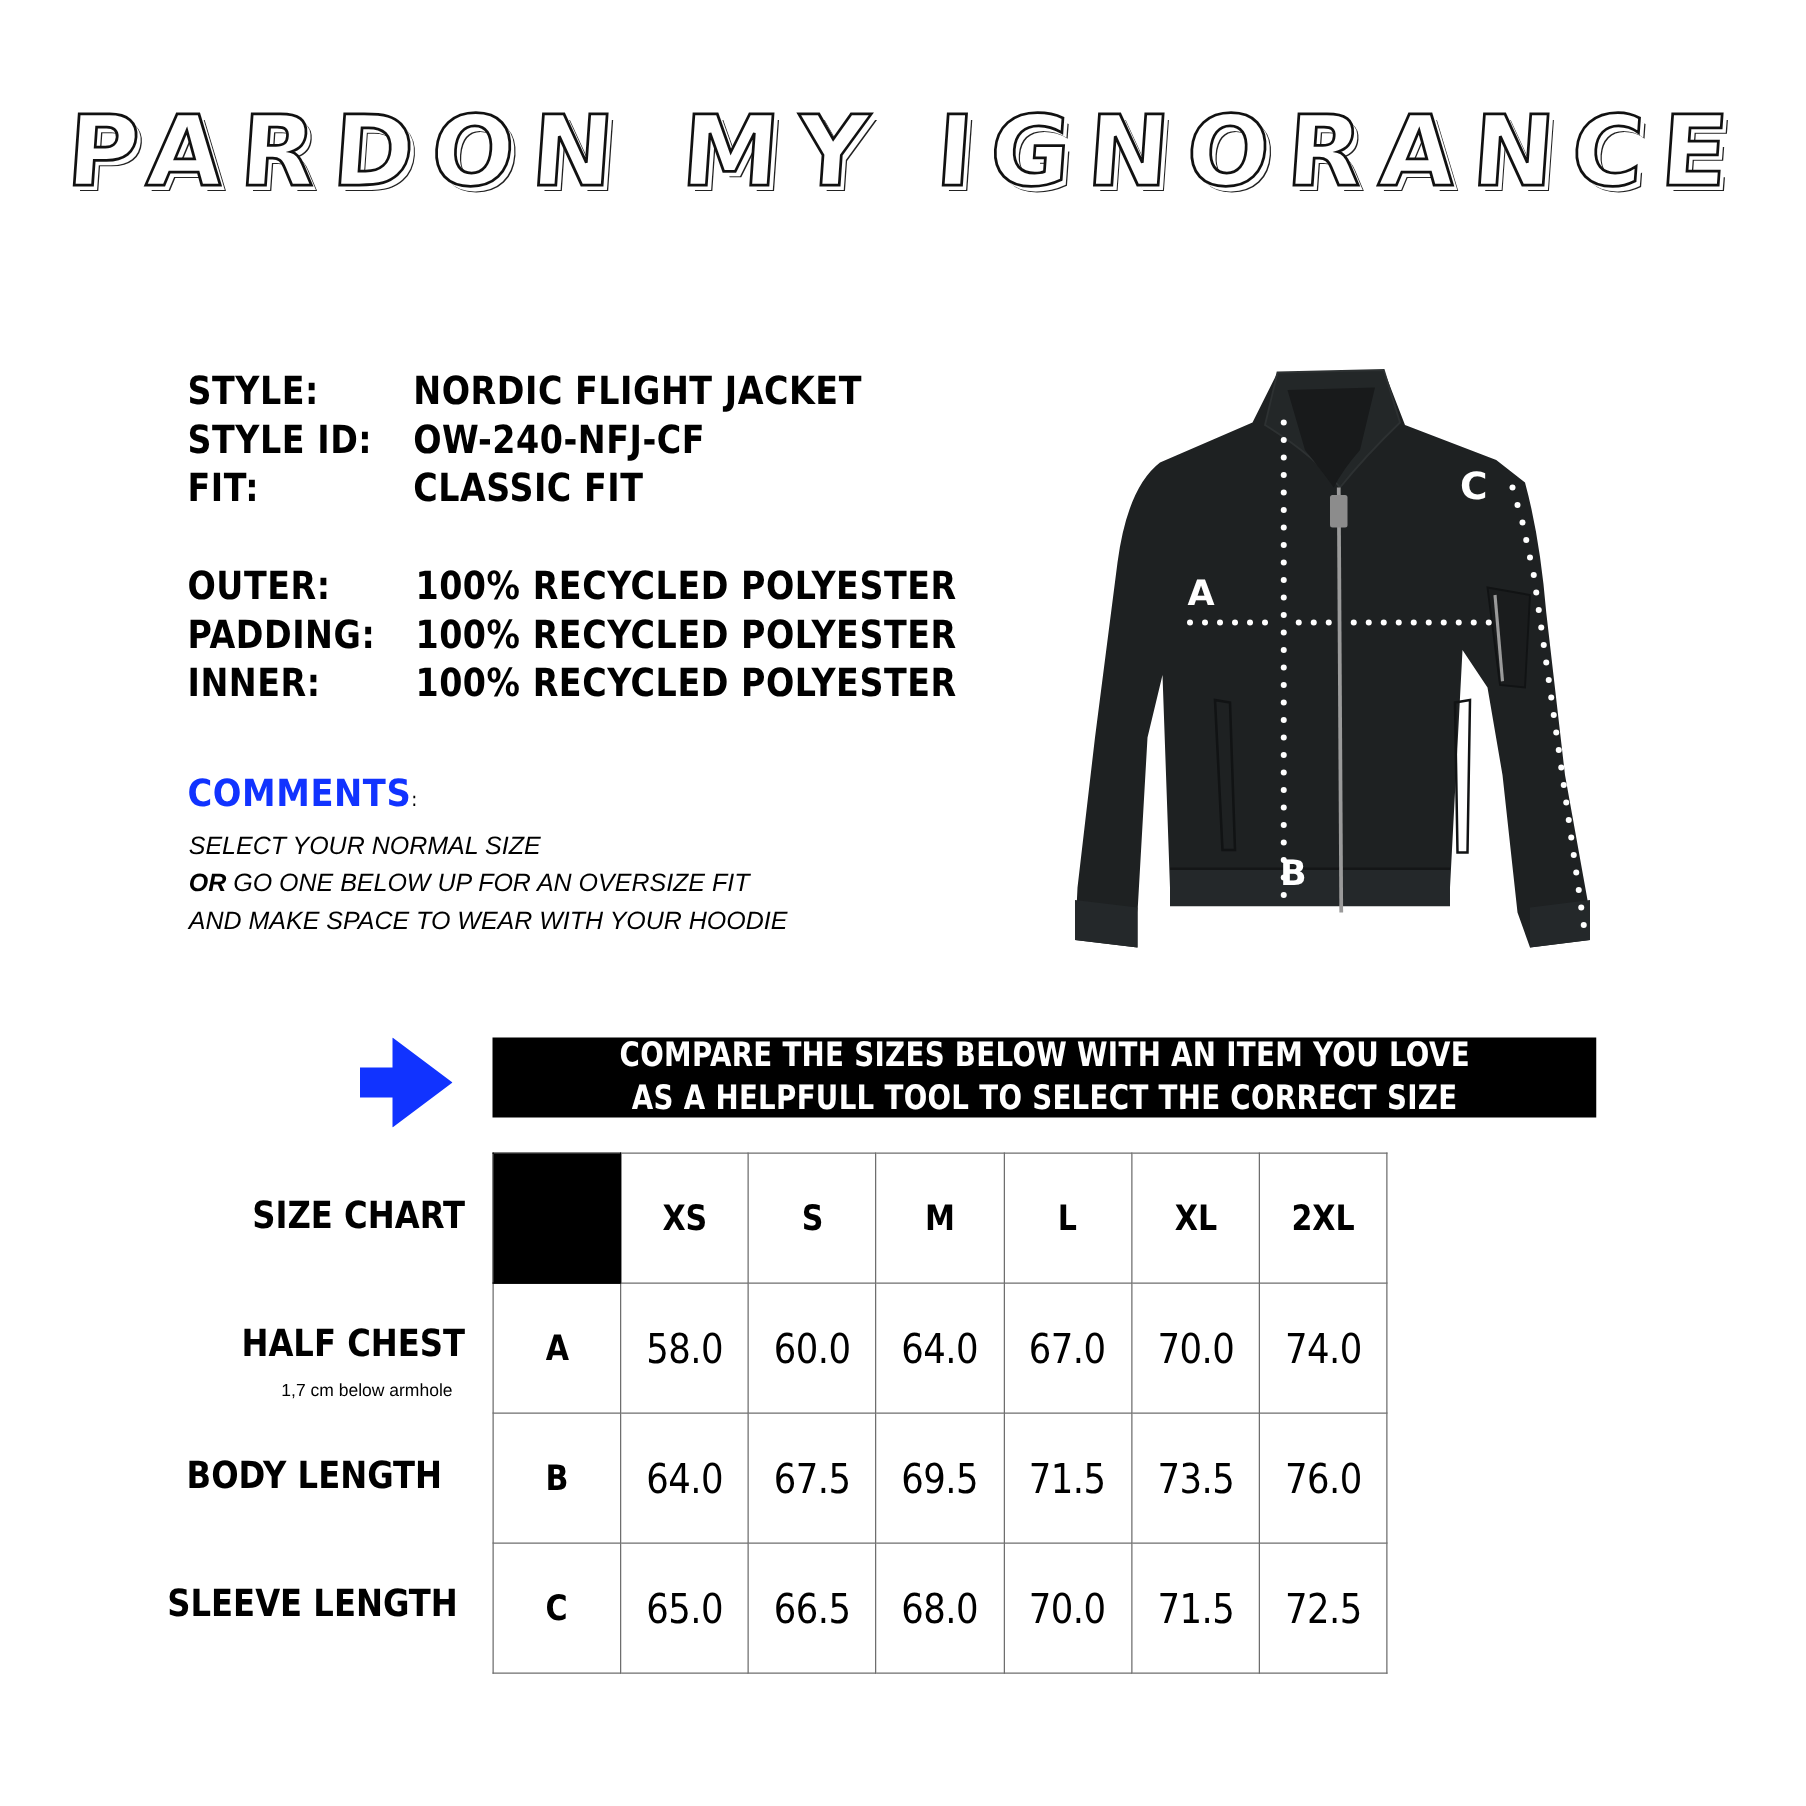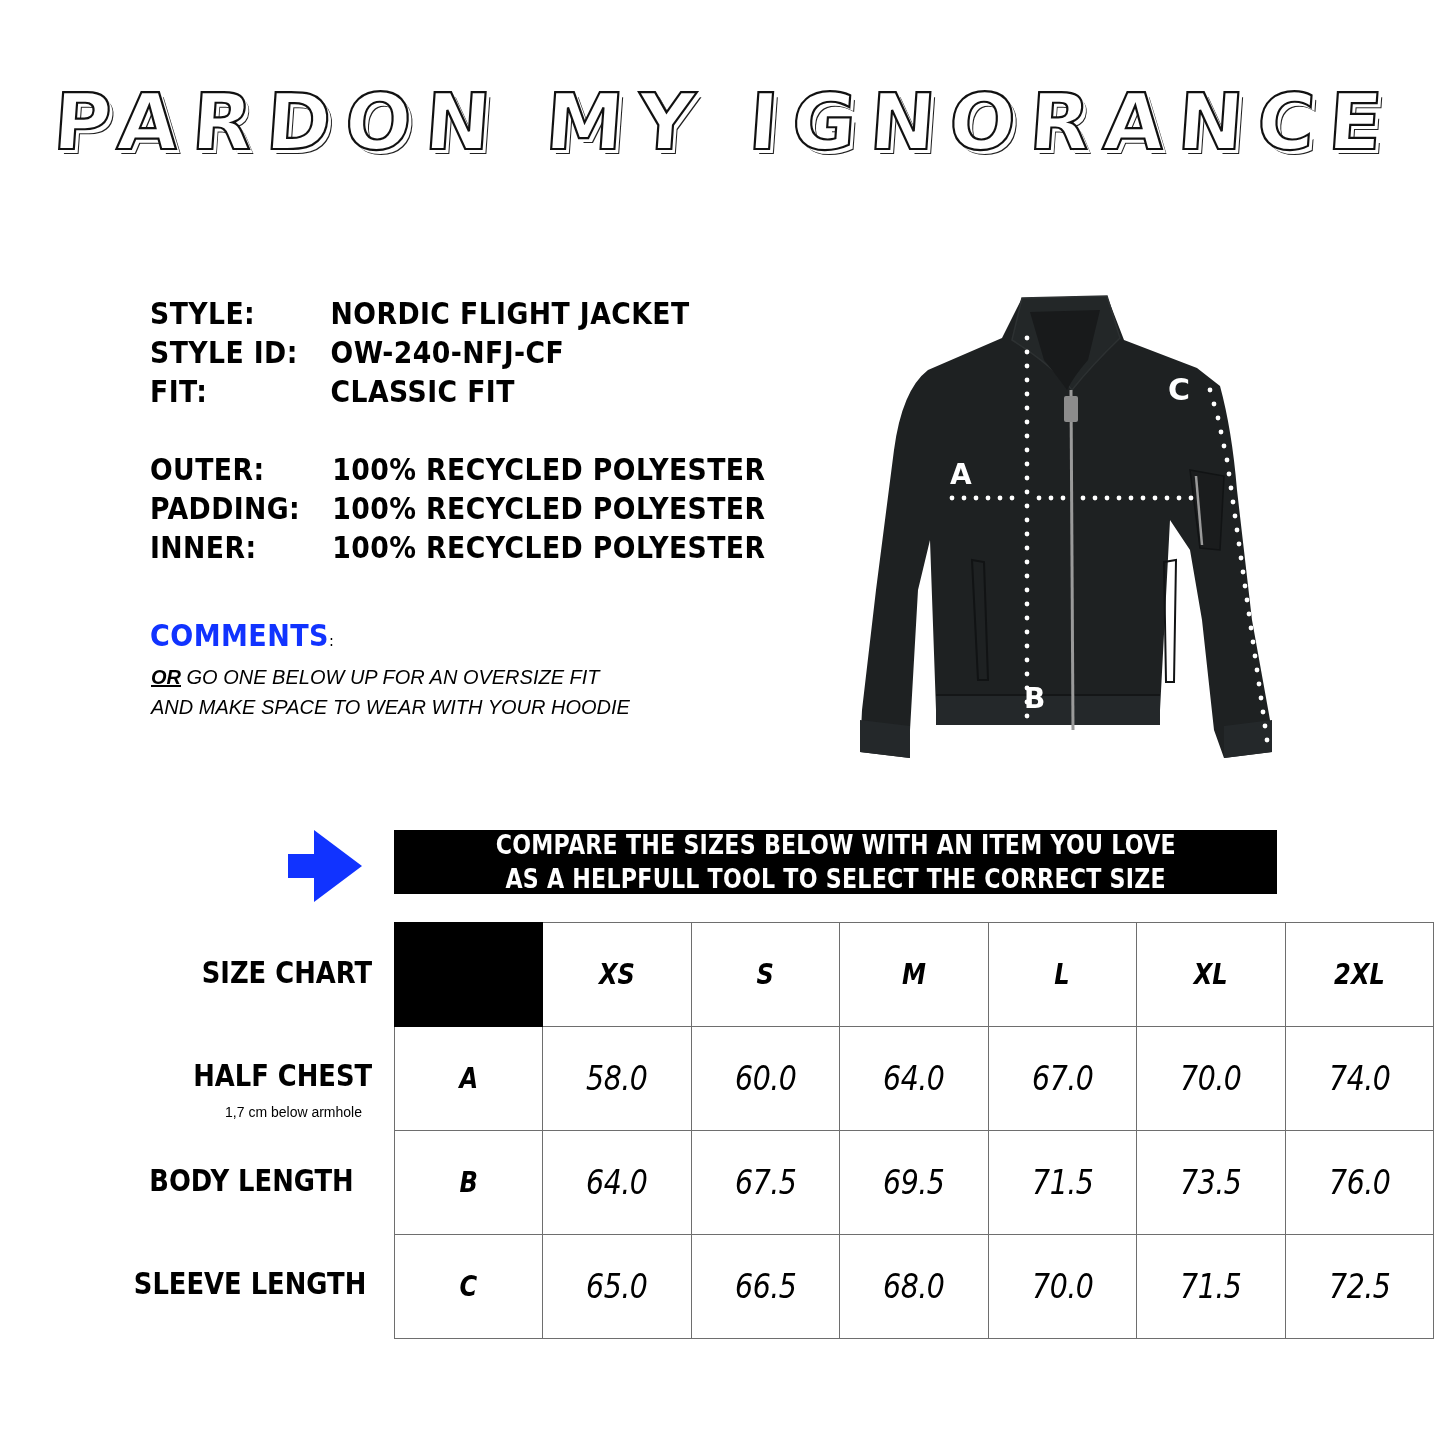--- a/index.html
+++ b/index.html
@@ -23,39 +23,39 @@
   .spec-row { display: flex; white-space: nowrap; }
   .spec-label { width: 210px; }
   .spec-value { }
   .spec-group-1 { top: 294px; }
   .spec-group-2 { top: 450px; }
   .spec-group-2 .spec-value { margin-left: 2px; }
 
   .comments-title { left: 150px; top: 618px; font-family: "DejaVu Sans", sans-serif; font-weight: 900; font-size: 30px; color: #1133ff; letter-spacing: 0.5px; transform: scaleX(0.9); transform-origin: left top; white-space: nowrap; }
   .comments-title .colon { color: #000; font-weight: 400; font-size: 16px; }
   .comments-lines { left: 151px; top: 662px; font-family: "Liberation Sans", sans-serif; font-style: italic; font-size: 20px; line-height: 30px; white-space: nowrap; }
-  .comments-lines b { font-weight: 700; text-decoration: underline; }
+  .comments-lines b { font-weight: 700; }
 
   
   .jacket { left: 852px; top: 290px; width: 440px; height: 470px; }
   .jacket svg { width: 100%; height: 100%; display: block; }
 
   
   .arrow { left: 288px; top: 830px; width: 74px; height: 72px; }
 
   
   .banner { left: 394px; top: 830px; width: 883px; height: 64px; background: #000; color: #fff; display: flex; flex-direction: column; align-items: center; justify-content: center; font-family: "DejaVu Sans", sans-serif; font-weight: 900; font-size: 27px; line-height: 34px; letter-spacing: 0.3px; }
   .banner span { display: block; transform: scaleX(0.82); white-space: nowrap; }
 
   
   .row-label { right: calc(1445px - 372px); text-align: right; font-family: "DejaVu Sans", sans-serif; font-weight: 900; font-size: 30px; white-space: nowrap; transform: scaleX(0.86); transform-origin: right center; }
   .row-sub { right: calc(1445px - 362px); text-align: right; font-family: "Liberation Sans", sans-serif; font-size: 14px; white-space: nowrap; }
 
   
-  .size-table { left: 394px; top: 922px; width: 1040px; height: 415px; border-collapse: collapse; table-layout: fixed; font-style: italic; }
+  .size-table { left: 394px; top: 922px; width: 716px; height: 415px; border-collapse: collapse; table-layout: fixed; }
   .size-table td { border: 1.5px solid #6e6e6e; text-align: center; vertical-align: middle; padding: 0; height: 103px; }
   .size-table td.corner { background: #000; border-color: #000; }
   .size-table td.head { font-family: "DejaVu Sans", sans-serif; font-weight: 900; font-size: 28px; }
   .size-table td.key { font-family: "DejaVu Sans", sans-serif; font-weight: 900; font-size: 28px; }
   .size-table td.val { font-family: "DejaVu Sans", sans-serif; font-size: 33px; font-weight: 400; letter-spacing: -0.5px; margin-top: 48px; }
   .size-table td .cell-inner { display: inline-block; transform: scaleX(0.86); }
 </style>
 </head>
 <body>
 
@@ -88,20 +88,21 @@
   <div class="spec-row">
     <span class="spec-label">INNER:</span>
     <span class="spec-value">100% RECYCLED POLYESTER</span>
   </div>
 </div>
 
 <div class="abs comments-title">
   <span>COMMENTS</span><span class="colon">:</span>
 </div>
 <div class="abs comments-lines">
+  <div>SELECT YOUR NORMAL SIZE</div>
   <div><b>OR</b><span> GO ONE BELOW UP FOR AN OVERSIZE FIT</span></div>
   <div>AND MAKE SPACE TO WEAR WITH YOUR HOODIE</div>
 </div>
 
 <div class="abs jacket">
   <svg viewBox="0 0 440 470">
 
     <path d="M170 8 L255 6 L272 50 L345 78 L368 96 Q380 140 385 200 L400 330 L418 430 L420 462 L372 468 L362 440 L350 330 L338 260 L318 230 L308 420 L300 432 L92 432 L84 420 L78 250 L66 300 L58 440 L58 468 L8 462 L10 420 L24 300 L42 160 Q50 100 76 80 L150 48 Z" fill="#1e2122"></path>
 
     <path d="M170 8 L255 6 L268 48 Q240 75 220 100 Q200 75 160 50 Z" fill="#232728" stroke="#2d3132" stroke-width="1.5"></path>

